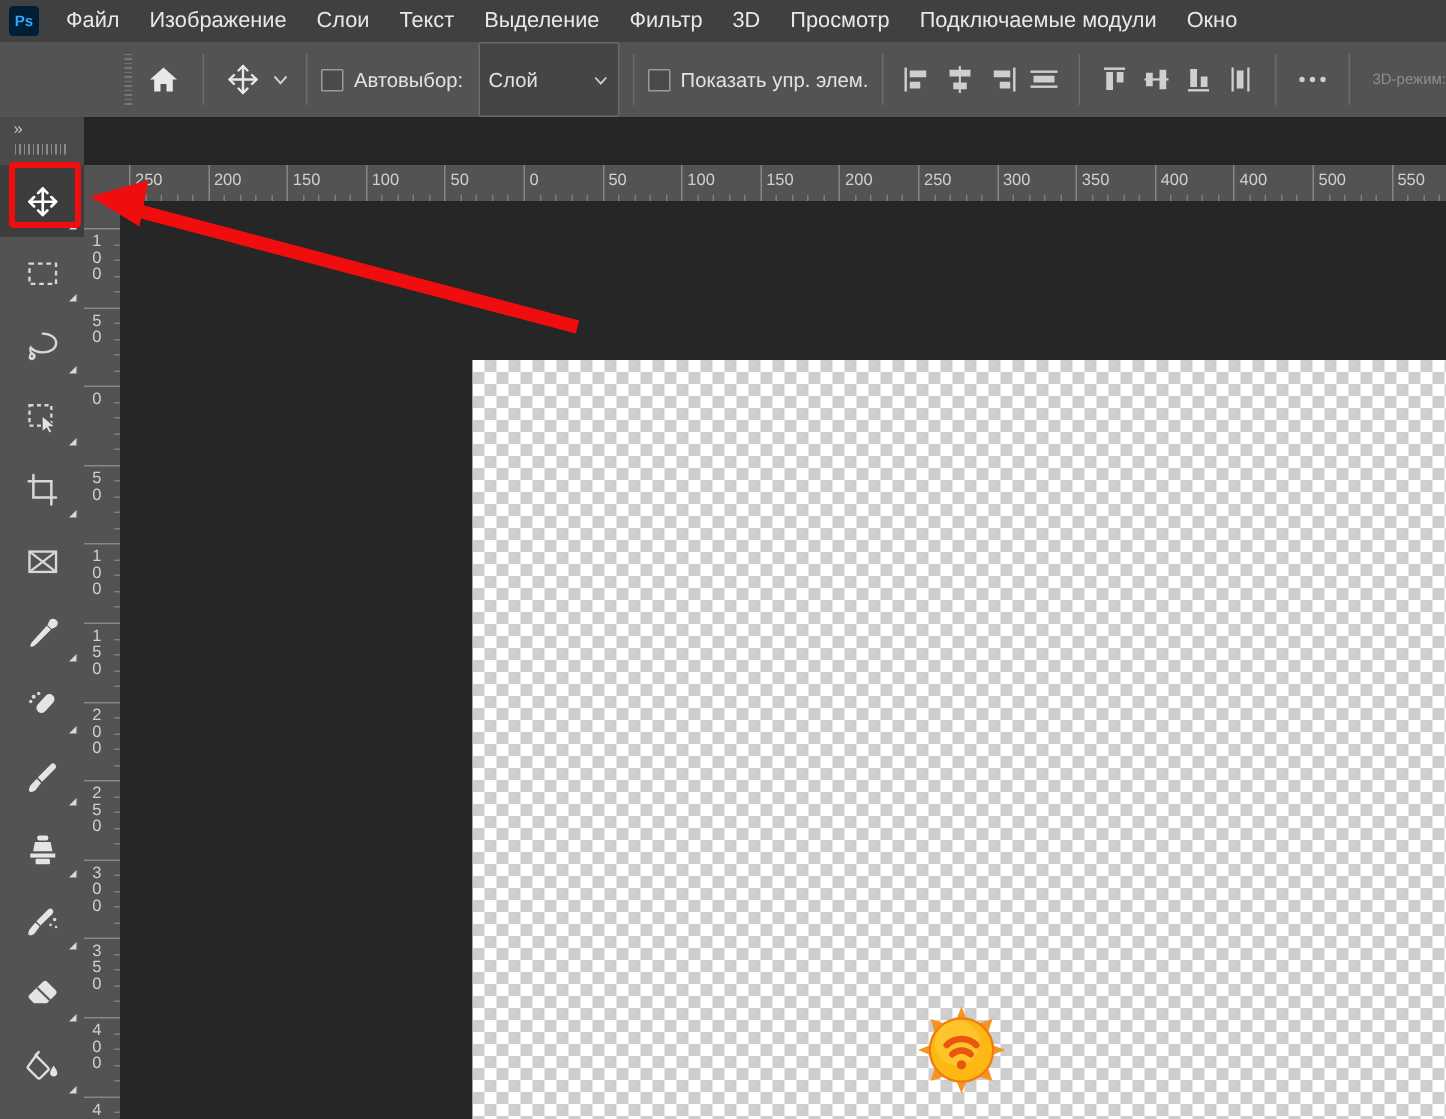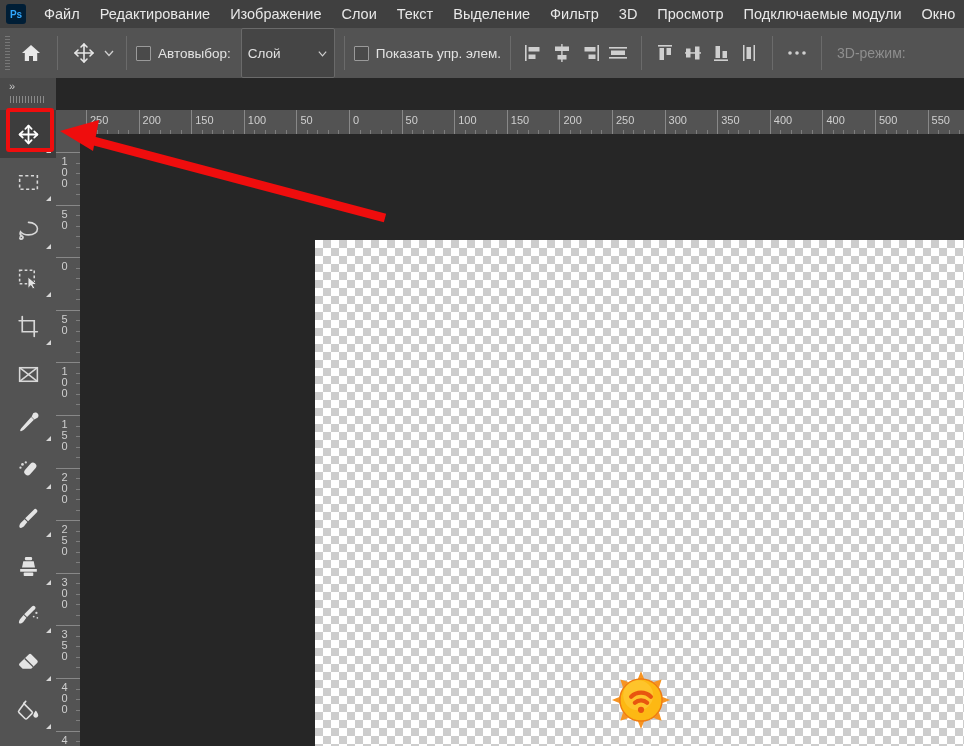--- a/index.html
+++ b/index.html
@@ -52,20 +52,21 @@
   
   #optionsbar {
     position: absolute;
     left: 0; top: 28px;
     width: 964px; height: 50px;
     background: #535353;
     display: flex;
     align-items: center;
     overflow: hidden;
     white-space: nowrap;
+    justify-content: flex-end;
   }
   .opt-grip {
     width: 5px; height: 34px;
     margin-left: 5px; margin-right: 4px;
     background-image: repeating-linear-gradient(to bottom, #777 0 1px, transparent 1px 3px);
     flex: 0 0 auto;
   }
   .opt-sep {
     width: 1px; height: 34px;
     background: #6b6b6b;
@@ -125,21 +126,21 @@
     flex: 0 0 auto;
     border-radius: 2px;
   }
   #dots-btn {
     width: 30px; height: 30px;
     display: flex; align-items: center; justify-content: center;
     flex: 0 0 auto;
   }
   #mode3d-label {
     color: #8e8e8e;
-    font-size: 14px;
+    font-size: 10px;
     flex: 0 0 auto;
     margin-left: 6px;
   }
 
   
   #leftpanel-head {
     position: absolute;
     left: 0; top: 78px;
     width: 56px; height: 32px;
     background: #4a4a4a;
@@ -320,21 +321,20 @@
   }
 </style>
 </head>
 <body>
 
 <div id="app">
 
   <div id="menubar">
     <div id="ps-logo">Ps</div>
     <div class="menu-item">Файл</div>
-    <div class="menu-item">Редактирование</div>
     <div class="menu-item">Изображение</div>
     <div class="menu-item">Слои</div>
     <div class="menu-item">Текст</div>
     <div class="menu-item">Выделение</div>
     <div class="menu-item">Фильтр</div>
     <div class="menu-item">3D</div>
     <div class="menu-item">Просмотр</div>
     <div class="menu-item">Подключаемые модули</div>
     <div class="menu-item">Окно</div>
 

